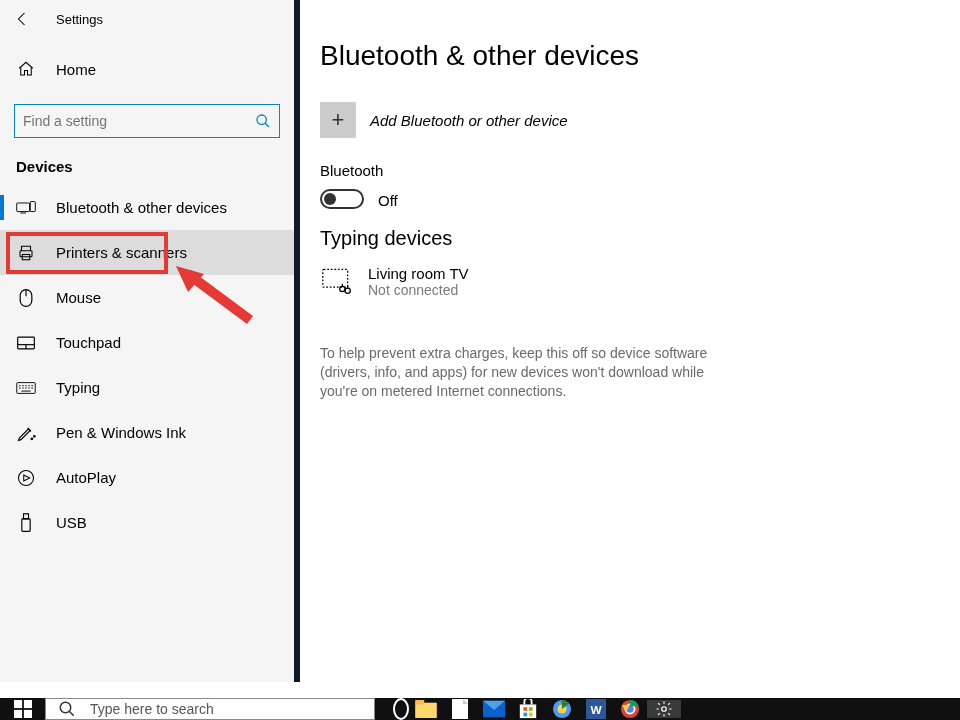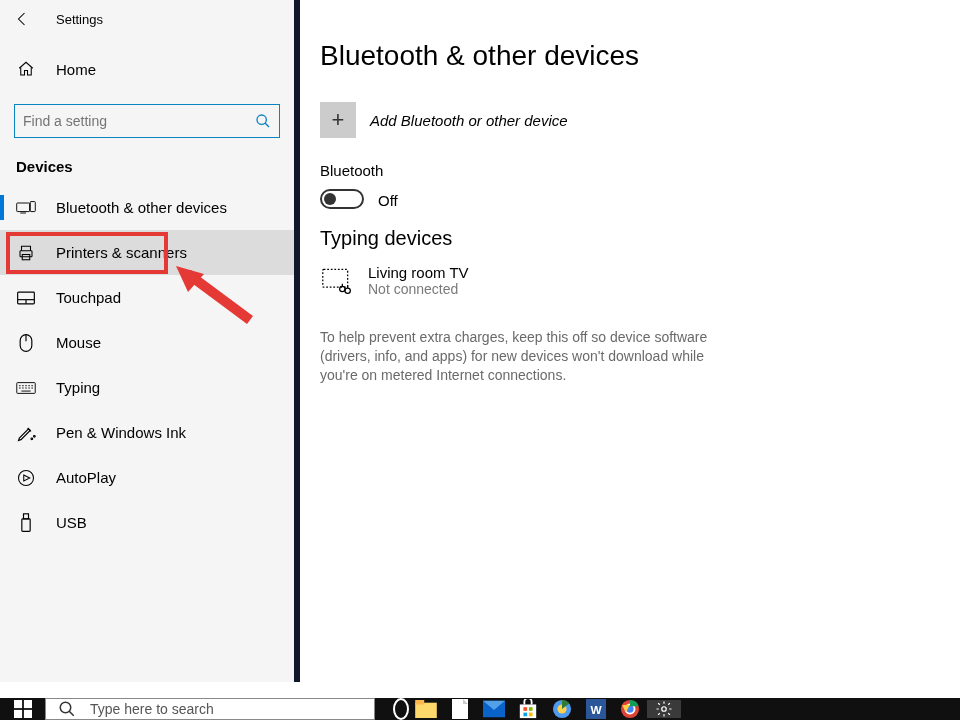--- a/index.html
+++ b/index.html
@@ -27,21 +27,21 @@
   .page-title { font-size:28px; font-weight:300; margin-bottom: 30px; }
   .addrow { display:flex; align-items:center; margin-bottom: 24px; cursor:pointer;}
   .addbtn { width:36px; height:36px; background:#ccc; display:flex; align-items:center; justify-content:center; font-size:22px; color:#333; margin-right:14px; }
   .addrow-label { font-size:15px;font-style:italic; }
   .bt-section-label { font-size:15px; margin-bottom: 10px; }
   .toggle-row { display:flex; align-items:flex-end; margin-bottom: 18px; }
   .toggle { width:44px; height:20px; border:2px solid #333; border-radius:20px; position:relative; margin-right:14px; }
   .toggle-knob { position:absolute; left:2px; top:2px; width:12px; height:12px; border-radius:50%; background:#333; }
   .toggle-label { font-size:15px; }
   .section-header { font-size:20px; font-weight:400; margin-bottom: 14px; }
-  .device-row { display:flex; align-items:flex-start; cursor:pointer; margin-bottom:30px;}
+  .device-row { display:flex; align-items:center; cursor:pointer; margin-bottom:46px;}
   .device-ico { width:34px; height:34px; margin-right:14px; display:flex; align-items:center; justify-content:center; }
   .device-name { font-size:15px; }
   .device-status { font-size:14px; color:#7a7a7a; }
   .check-row { display:flex; align-items:center; margin-top: 70px; margin-bottom:10px;}
   .checkbox { width:20px; height:20px; border:2px solid #333; margin-right:12px; }
   .check-label { font-size:15px; }
   .help-text { font-size:14px; color:#6a6a6a; max-width: 400px; line-height:1.35; }
   
   .taskbar { position:absolute; left:0; right:0; bottom:0; height:22px; background:#101010; display:flex; align-items:stretch; }
   .startbtn { width:45px; display:flex; align-items:center; justify-content:center; }
@@ -107,37 +107,37 @@
               <path d="M6 9V3h12v6"></path>
               <rect x="4" y="9" width="16" height="8" rx="1"></rect>
               <rect x="7" y="14" width="10" height="7"></rect>
             </svg>
         </span>
         <span>Printers &amp; scanners</span>
       </div>
 
       <div class="navitem">
         <span class="ico">
+          <svg width="16" height="20" viewBox="0 0 18 24" fill="none" stroke="#000" stroke-width="1.4">
+              <rect x="2" y="2" width="14" height="20" rx="7"></rect>
+              <path d="M9 2v8"></path>
+            </svg>
+        </span>
+        <span>Mouse</span>
+      </div>
+
+      <div class="navitem">
+        <span class="ico">
           <svg width="20" height="16" viewBox="0 0 24 18" fill="none" stroke="#000" stroke-width="1.4">
               <rect x="2" y="2" width="20" height="14" rx="1"></rect>
               <path d="M2 11h20"></path>
               <path d="M12 11v5"></path>
             </svg>
         </span>
         <span>Touchpad</span>
-      </div>
-
-      <div class="navitem">
-        <span class="ico">
-          <svg width="16" height="20" viewBox="0 0 18 24" fill="none" stroke="#000" stroke-width="1.4">
-              <rect x="2" y="2" width="14" height="20" rx="7"></rect>
-              <path d="M9 2v8"></path>
-            </svg>
-        </span>
-        <span>Mouse</span>
       </div>
 
       <div class="navitem">
         <span class="ico">
           <svg width="22" height="14" viewBox="0 0 26 16" fill="none" stroke="#000" stroke-width="1.2">
               <rect x="1" y="1" width="24" height="14" rx="1"></rect>
               <path d="M4 5h2M8 5h2M12 5h2M16 5h2M20 5h2M4 8h2M8 8h2M12 8h2M16 8h2M20 8h2M7 12h12"></path>
             </svg>
         </span>
         <span>Typing</span>

